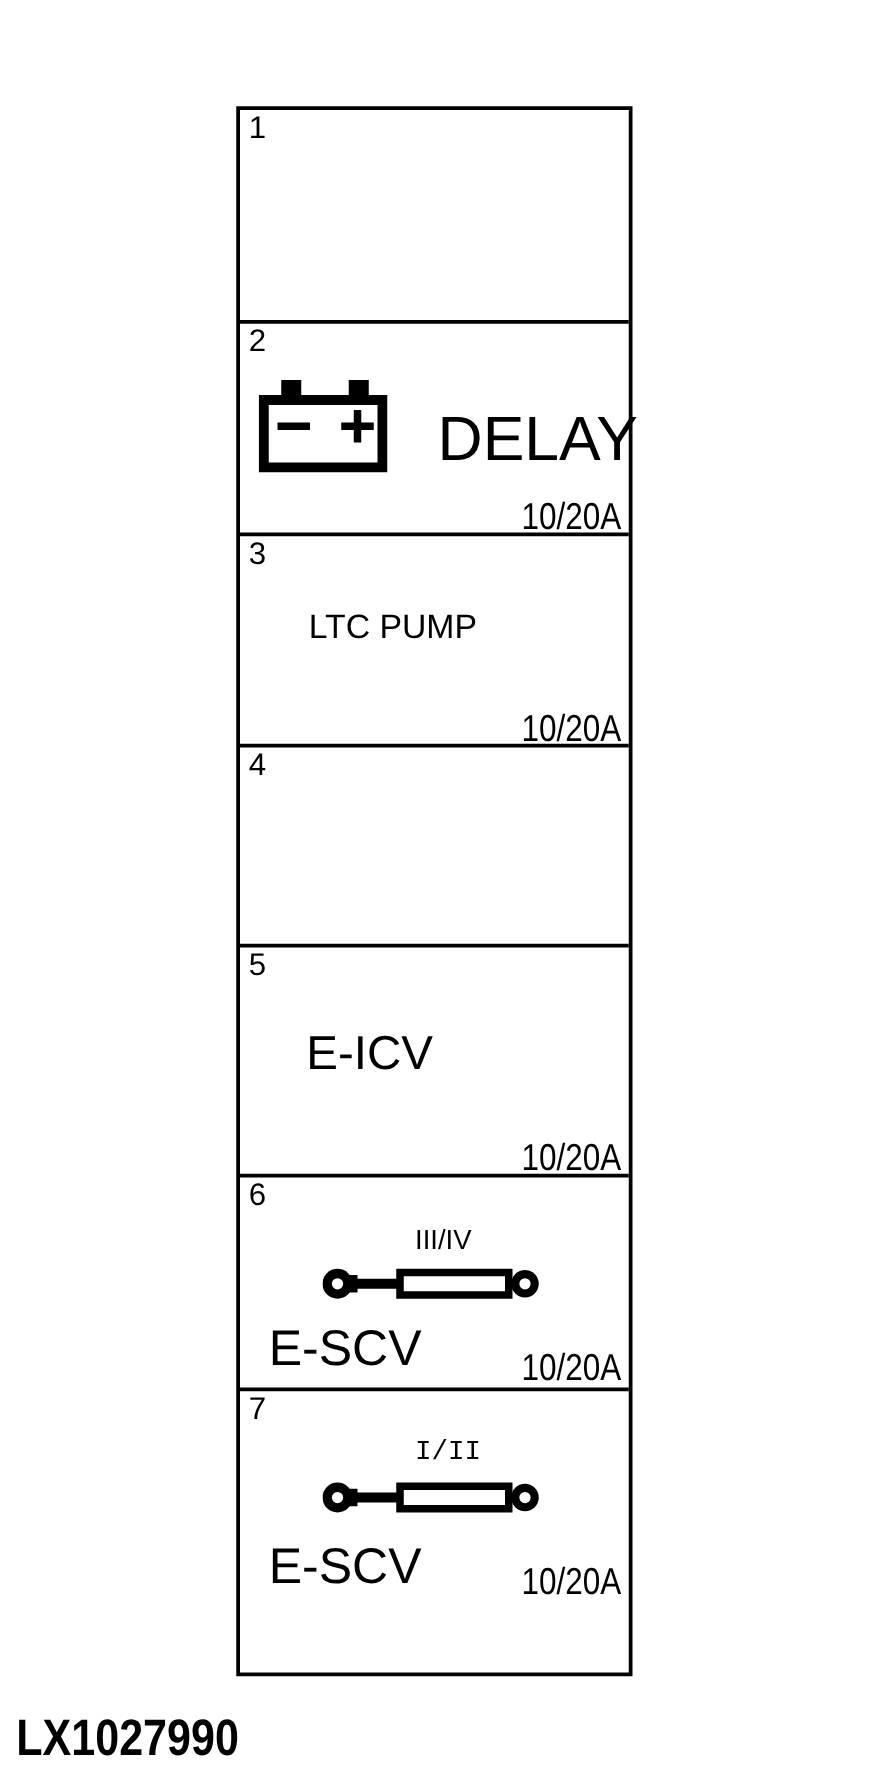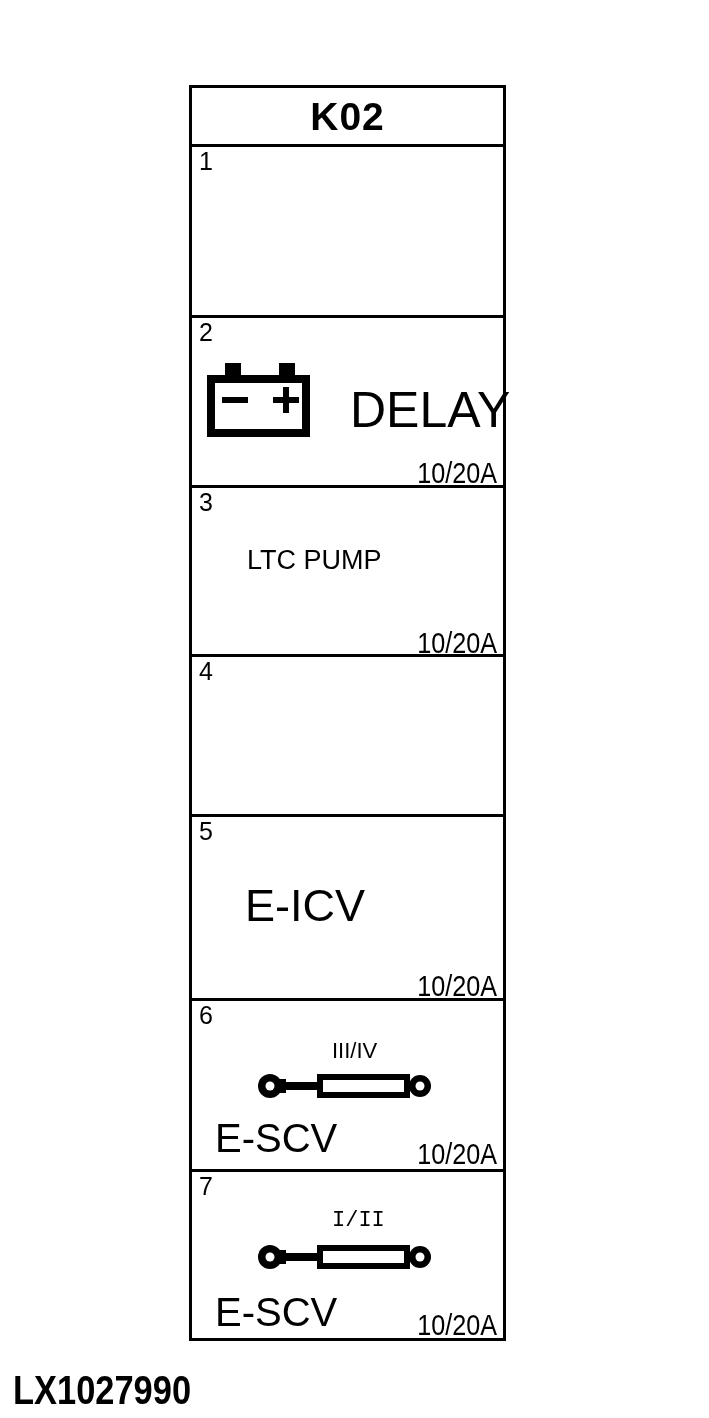--- a/index.html
+++ b/index.html
@@ -48,21 +48,21 @@
   .cellnum {
     position: absolute;
     left: 7px;
     top: 2px;
     font-size: 25px;
     line-height: 1;
   }
   .abs { position: absolute; line-height: 1; white-space: nowrap; }
   .lbl-delay   { left: 158px; top: 67px;  font-size: 50px; }
   .lbl-ltcpump { left: 55px;  top: 59px;  font-size: 27px; }
-  .lbl-eicv    { left: 53px;  top: 66px;  font-size: 45px; }
+  .lbl-eicv    { left: 53px;  top: 66px;  font-size: 38px; }
   .lbl-escv6   { left: 23px;  top: 117px; font-size: 40px; }
   .lbl-escv7   { left: 23px;  top: 120px; font-size: 40px; }
   .rating {
     position: absolute;
     right: 6px;
     font-size: 30px;
     line-height: 1;
     white-space: nowrap;
     transform: scaleX(0.84);
     transform-origin: right top;
@@ -96,23 +96,20 @@
   }
   svg { display: block; }
 </style>
 </head>
 <body>
 
 <div class="page">
 
   <div class="block">
 
-    <div class="row row-header">
-      <span class="title">K02</span>
-    </div>
 
     <div class="row r1">
       <span class="cellnum">1</span>
     </div>
 
     <div class="row r2">
       <span class="cellnum">2</span>
       <span class="battery-pos">
         <svg width="103" height="74" viewBox="0 0 103 74">
           <rect x="18" y="0" width="16" height="16" fill="#000"></rect>

